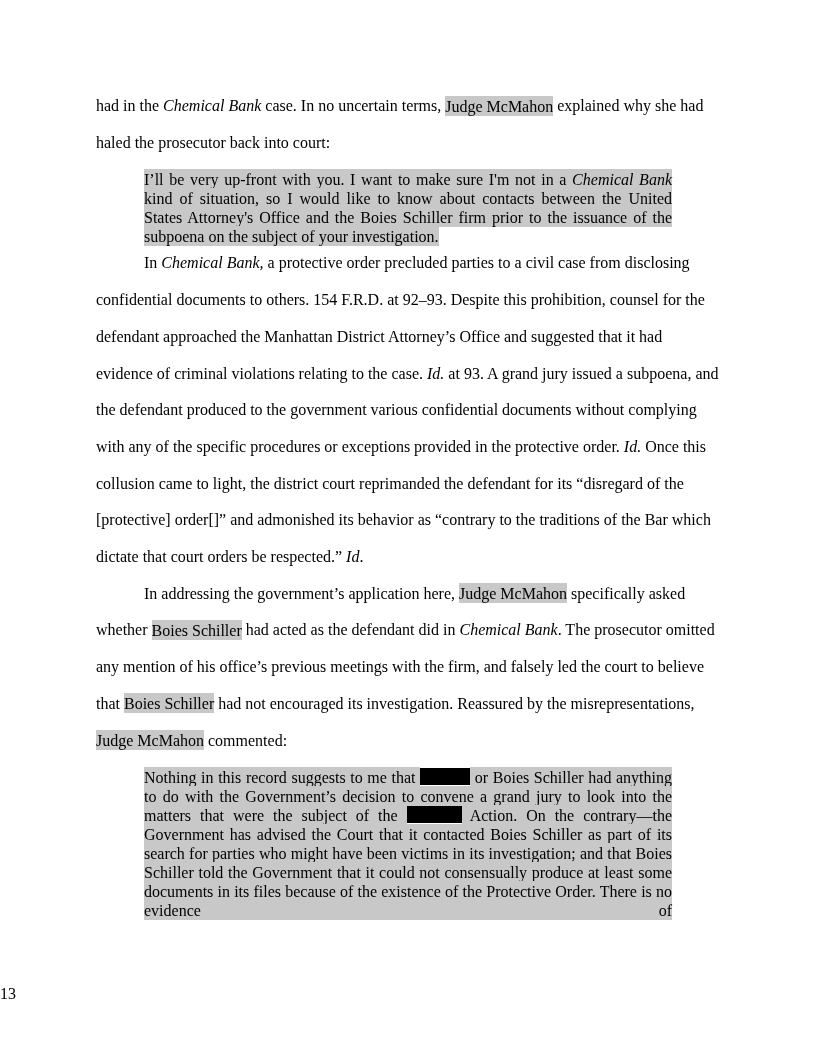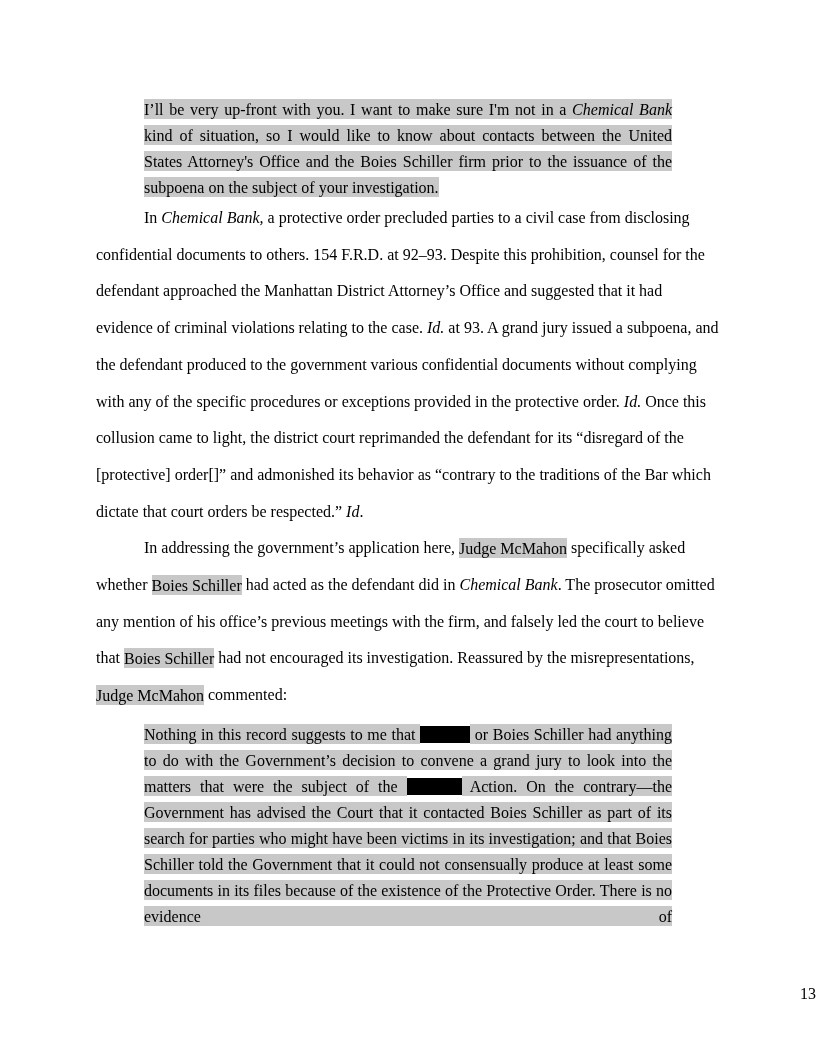--- a/index.html
+++ b/index.html
@@ -19,21 +19,21 @@
     top: 88px;
     font-size: 16px;
   }
   .para {
     line-height: 36.7px;
     text-align: left;
   }
   .para.indent { text-indent: 48px; }
   .bq {
     margin: 8px 48px 0 48px;
-    line-height: 26px;
+    line-height: 19px;
     text-align: justify;
   }
   .bq.jlast { text-align-last: justify; }
   .bq + .para { margin-top: 0; }
   .hl {
     background: var(--hl, #c8c8c8);
     padding: 1.5px 0;
   }
   .i { font-style: italic; }
   .redact {
@@ -41,30 +41,31 @@
     width: 52px;
     height: 17px;
     background: var(--redact, #000000);
     vertical-align: -3px;
   }
   .page-footer {
     position: absolute;
     left: 0;
     right: 0;
     top: 985px;
-    text-align: right;
+    text-align: left;
     font-size: 16px;
     line-height: 18px;
   }
 </style>
 </head>
 <body>
 
 <main class="page">
   <div class="content" id="doc-content">
+      <div class="para"><span class="">had in the </span><span class="i">Chemical Bank</span><span class=""> case. In no uncertain terms, </span><span class="hl">Judge McMahon</span><span class=""> explained why she had haled the prosecutor back into court:</span></div>
       <div class="bq"><span class="hl">I’ll be very up-front with you. I want to make sure I'm not in a </span><span class="hl i">Chemical Bank</span><span class="hl"> kind of situation, so I would like to know about contacts between the United States Attorney's Office and the Boies Schiller firm prior to the issuance of the subpoena on the subject of your investigation.</span></div>
       <div class="para indent"><span class="">In </span><span class="i">Chemical Bank,</span><span class=""> a protective order precluded parties to a civil case from disclosing confidential documents to others. 154 F.R.D. at 92–93. Despite this prohibition, counsel for the defendant approached the Manhattan District Attorney’s Office and suggested that it had evidence of criminal violations relating to the case. </span><span class="i">Id.</span><span class=""> at 93. A grand jury issued a subpoena, and the defendant produced to the government various confidential documents without complying with any of the specific procedures or exceptions provided in the protective order. </span><span class="i">Id.</span><span class=""> Once this collusion came to light, the district court reprimanded the defendant for its “disregard of the [protective] order[]” and admonished its behavior as “contrary to the traditions of the Bar which dictate that court orders be respected.” </span><span class="i">Id</span><span class="">.</span></div>
       <div class="para indent"><span class="">In addressing the government’s application here, </span><span class="hl">Judge McMahon</span><span class=""> specifically asked whether </span><span class="hl">Boies Schiller</span><span class=""> had acted as the defendant did in </span><span class="i">Chemical Bank</span><span class="">. The prosecutor omitted any mention of his office’s previous meetings with the firm, and falsely led the court to believe that </span><span class="hl">Boies Schiller</span><span class=""> had not encouraged its investigation. Reassured by the misrepresentations, </span><span class="hl">Judge McMahon</span><span class=""> commented:</span></div>
       <div class="bq jlast"><span class="hl">Nothing in this record suggests to me that </span><span class="redact" style="width: 50px;"></span><span class="hl"> or Boies Schiller had anything to do with the Government’s decision to convene a grand jury to look into the matters that were the subject of the </span><span class="redact" style="width: 55px;"></span><span class="hl"> Action. On the contrary—the Government has advised the Court that it contacted Boies Schiller as part of its search for parties who might have been victims in its investigation; and that Boies Schiller told the Government that it could not consensually produce at least some documents in its files because of the existence of the Protective Order. There is no evidence of</span></div>
     </div>
   <footer class="page-footer">
     <span>13</span>
   </footer>
 </main>
 

